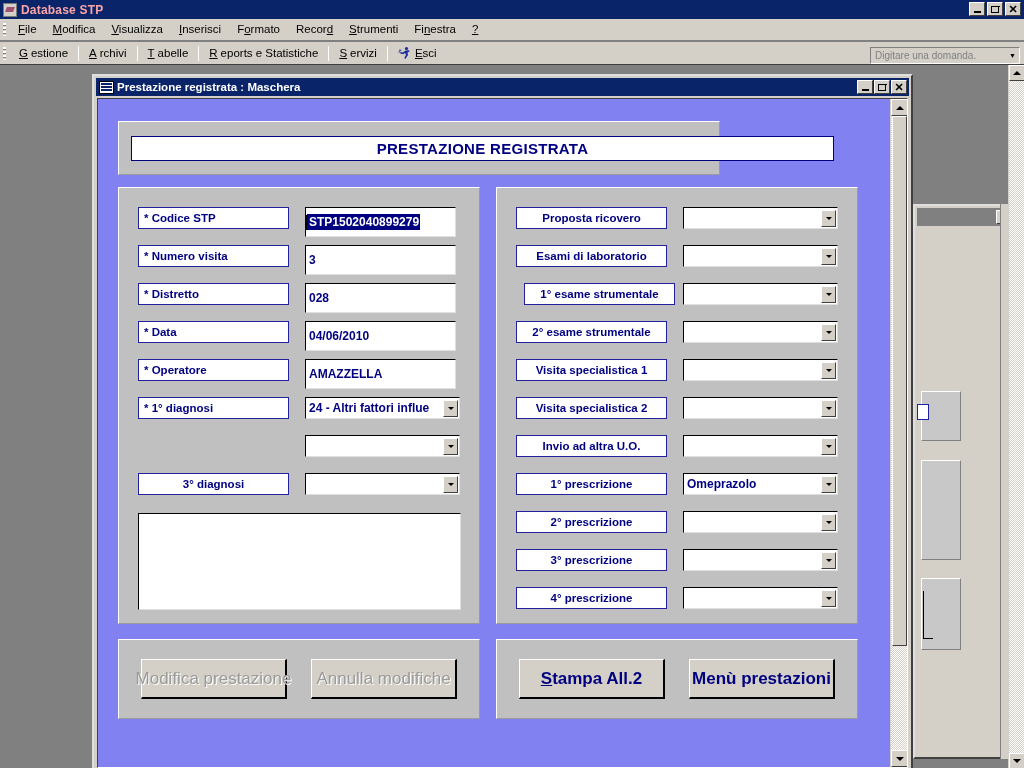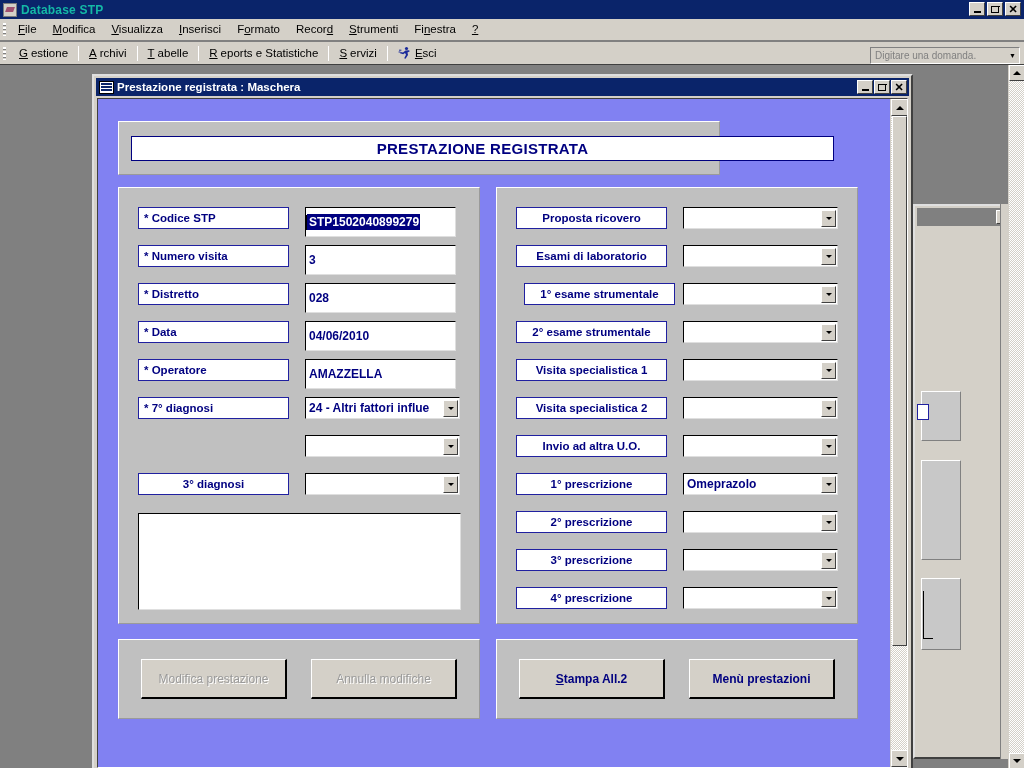--- a/index.html
+++ b/index.html
@@ -22,21 +22,21 @@
     width: 14px; height: 14px; margin: 0 4px 0 3px;
     background: #d4d0c8; border: 1px solid #7b7b7b;
     position: relative; flex: none;
   }
   #app-titlebar .app-icon::after {
     content: ""; position: absolute; left: 2px; top: 3px;
     width: 8px; height: 5px; background: #a05070;
     transform: skewX(-20deg);
   }
   #app-title-text {
-    color: #14b8a6; font-weight: bold; font-size: 12px; letter-spacing: .2px;
+    color: #fca5a5; font-weight: bold; font-size: 12px; letter-spacing: .2px;
   }
   #app-win-buttons {
     position: absolute; right: 3px; top: 2px; display: flex; gap: 2px;
   }
   .winbtn {
     width: 16px; height: 14px; background: #d4d0c8;
     border-top: 1px solid #fff; border-left: 1px solid #fff;
     border-right: 1px solid #404040; border-bottom: 1px solid #404040;
     display: flex; align-items: center; justify-content: center;
     font-size: 9px; line-height: 1; color: #000; font-family: "Liberation Sans", sans-serif;
@@ -263,21 +263,21 @@
     border-right: 1px solid #dfdfdf; border-bottom: 1px solid #dfdfdf;
   }
 
   
   .btn {
     position: absolute; width: 146px; height: 40px;
     background: #d4d0c8;
     border-top: 1px solid #fff; border-left: 1px solid #fff;
     border-right: 2px solid #000; border-bottom: 2px solid #000;
     display: flex; align-items: center; justify-content: center;
-    font-size: 12px; font-weight: bold; color: #000080;
+    font-size: 17px; font-weight: bold; color: #000080;
     white-space: nowrap;
   }
   .btn.disabled { color: #9a9a9a; font-weight: normal; text-shadow: 1px 1px 0 #fff; }
   .btn u { text-decoration: underline; }
 </style>
 </head>
 <body>
 
 <div id="app-titlebar">
   <span class="app-icon"></span>
@@ -402,21 +402,21 @@
 
           <div class="lbl" style="left:19px;top:95px;">* Distretto</div>
           <div class="tbx" style="left:186px;top:95px;">028</div>
 
           <div class="lbl" style="left:19px;top:133px;">* Data</div>
           <div class="tbx" style="left:186px;top:133px;">04/06/2010</div>
 
           <div class="lbl" style="left:19px;top:171px;">* Operatore</div>
           <div class="tbx" style="left:186px;top:171px;">AMAZZELLA</div>
 
-          <div class="lbl" style="left:19px;top:209px;">* 7° diagnosi</div>
+          <div class="lbl" style="left:19px;top:209px;">* 1° diagnosi</div>
           <div class="cbo wide" style="left:186px;top:209px;">
             <span class="cbo-text">24 - Altri fattori influe</span>
             <span class="cbo-arrow">
                 <span class="tri"></span>
               </span>
           </div>
 
           <div class="cbo wide" style="left:186px;top:247px;">
             <span class="cbo-text"></span>
             <span class="cbo-arrow">

